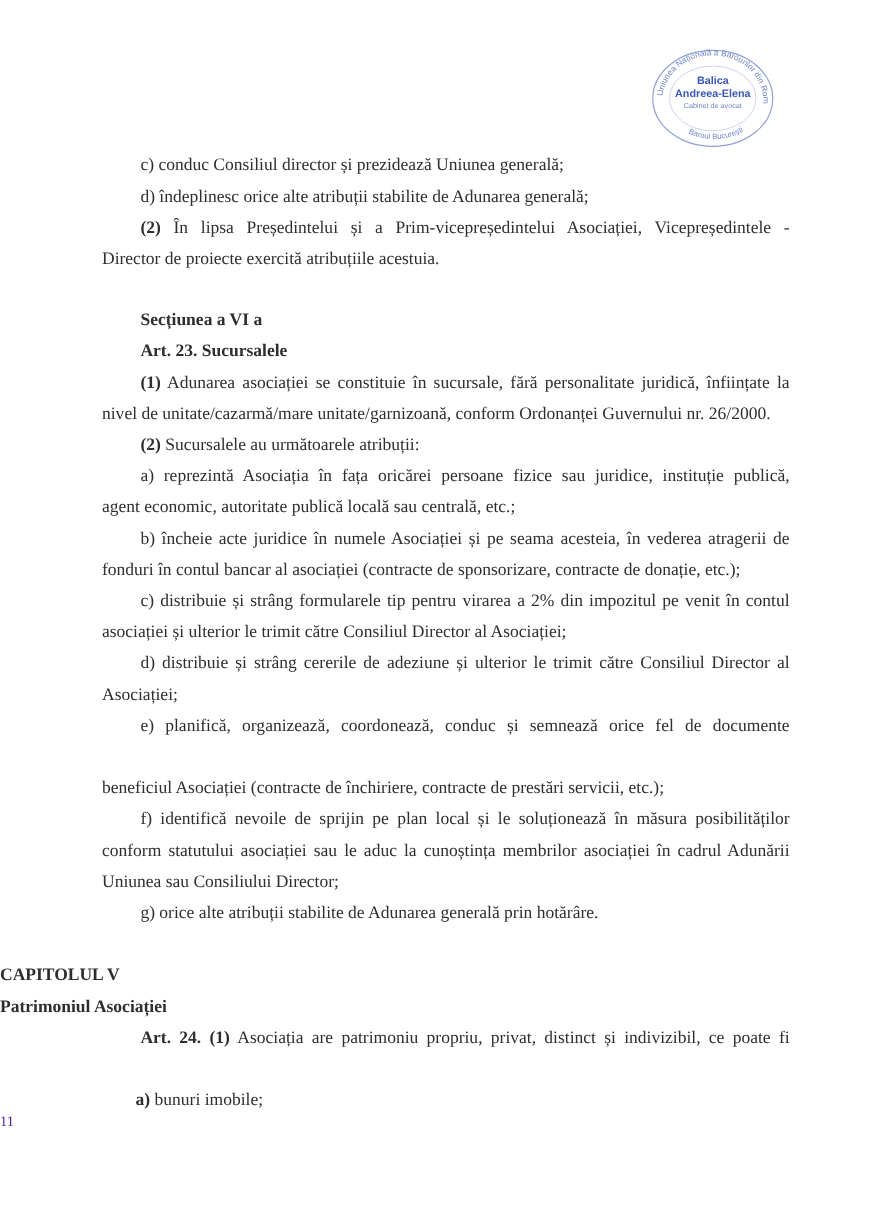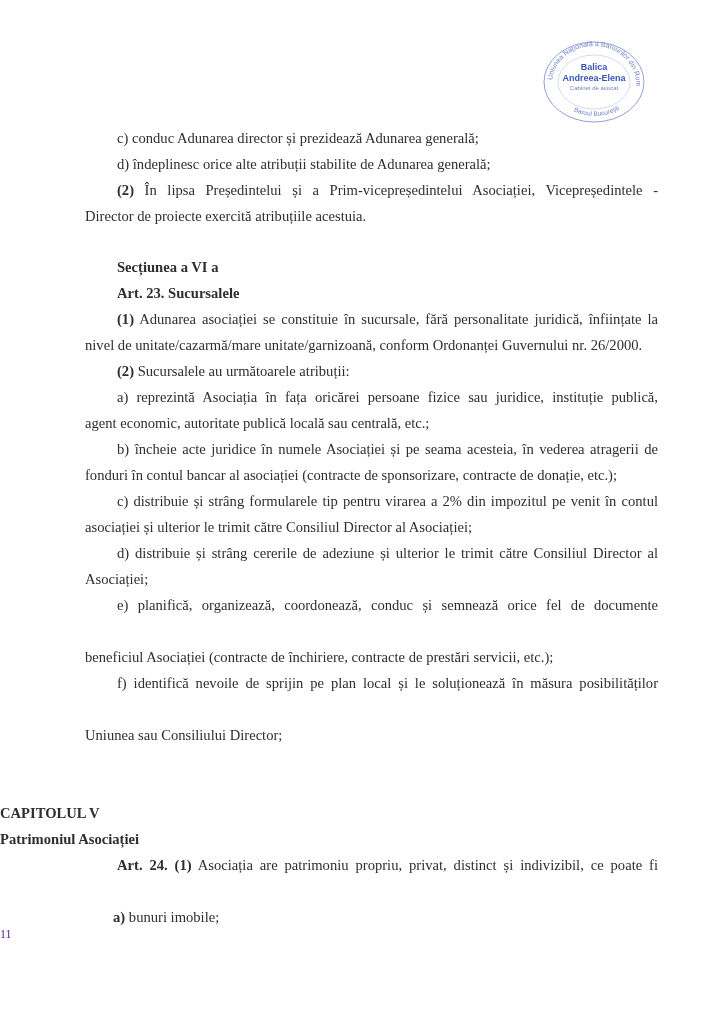--- a/index.html
+++ b/index.html
@@ -44,21 +44,21 @@
       </text>
       <text font-size="6.5" fill="#6f84c6" font-family="Liberation Sans, sans-serif">
         <textPath href="#arcBot" startOffset="20%">Baroul București</textPath>
       </text>
       <text x="56" y="30" text-anchor="middle" font-size="9" font-weight="bold" fill="#3a57b8" font-family="Liberation Sans, sans-serif">Balica</text>
       <text x="56" y="41" text-anchor="middle" font-size="9" font-weight="bold" fill="#3a57b8" font-family="Liberation Sans, sans-serif">Andreea-Elena</text>
       <text x="56" y="50" text-anchor="middle" font-size="6" fill="#6f84c6" font-family="Liberation Sans, sans-serif">Cabinet de avocat</text>
     </svg>
   </div>
 
-  <div class="line ind" style="top:128px">c) conduc Adunarea director și prezidează Adunarea generală;</div>
+  <div class="line ind" style="top:128px">c) conduc Consiliul director și prezidează Uniunea generală;</div>
   <div class="line ind" style="top:154px">d) îndeplinesc orice alte atribuții stabilite de Adunarea generală;</div>
   <div class="line just-ind" style="top:180px">
     <b>(2)</b>
     <span>În lipsa Președintelui și a Prim-vicepreședintelui Asociației, Vicepreședintele -</span>
   </div>
   <div class="line flush" style="top:206px">Director de proiecte exercită atribuțiile acestuia.</div>
 
   <div class="line ind b" style="top:257px">Secțiunea a VI a</div>
   <div class="line ind b" style="top:283px">Art. 23. Sucursalele</div>
 
@@ -82,22 +82,24 @@
   <div class="line just-ind" style="top:491px">c) distribuie și strâng formularele tip pentru virarea  a 2% din impozitul pe venit în contul</div>
   <div class="line flush" style="top:517px">asociației și ulterior le trimit către Consiliul Director al Asociației;</div>
 
   <div class="line just-ind" style="top:543px">d) distribuie și strâng cererile de adeziune și ulterior le trimit către Consiliul Director al</div>
   <div class="line flush" style="top:569px">Asociației;</div>
 
   <div class="line just-ind" style="top:595px">e) planifică, organizează, coordonează, conduc și semnează orice fel de documente</div>
   <div class="line flush" style="top:647px">beneficiul Asociației (contracte de închiriere, contracte de prestări servicii, etc.);</div>
 
   <div class="line just-ind" style="top:673px">f) identifică nevoile de sprijin pe plan local și le soluționează în măsura posibilităților</div>
+  <div class="line just" style="top:699px">conform statutului asociației sau le aduc la cunoștința membrilor asociației în cadrul Adunării</div>
   <div class="line flush" style="top:725px">Uniunea sau Consiliului Director;</div>
 
+  <div class="line ind" style="top:751px">g) orice alte atribuții stabilite de Adunarea generală prin hotărâre.</div>
 
   <div class="line center b" style="top:803px">CAPITOLUL V</div>
   <div class="line center b" style="top:829px">Patrimoniul Asociației</div>
 
   <div class="line just-ind" style="top:855px">
     <b>Art. 24.</b>
     <b>(1)</b>
     <span>Asociația are patrimoniu propriu, privat, distinct și indivizibil, ce poate fi</span>
   </div>
   <div class="line" style="top:907px; left:113px">

